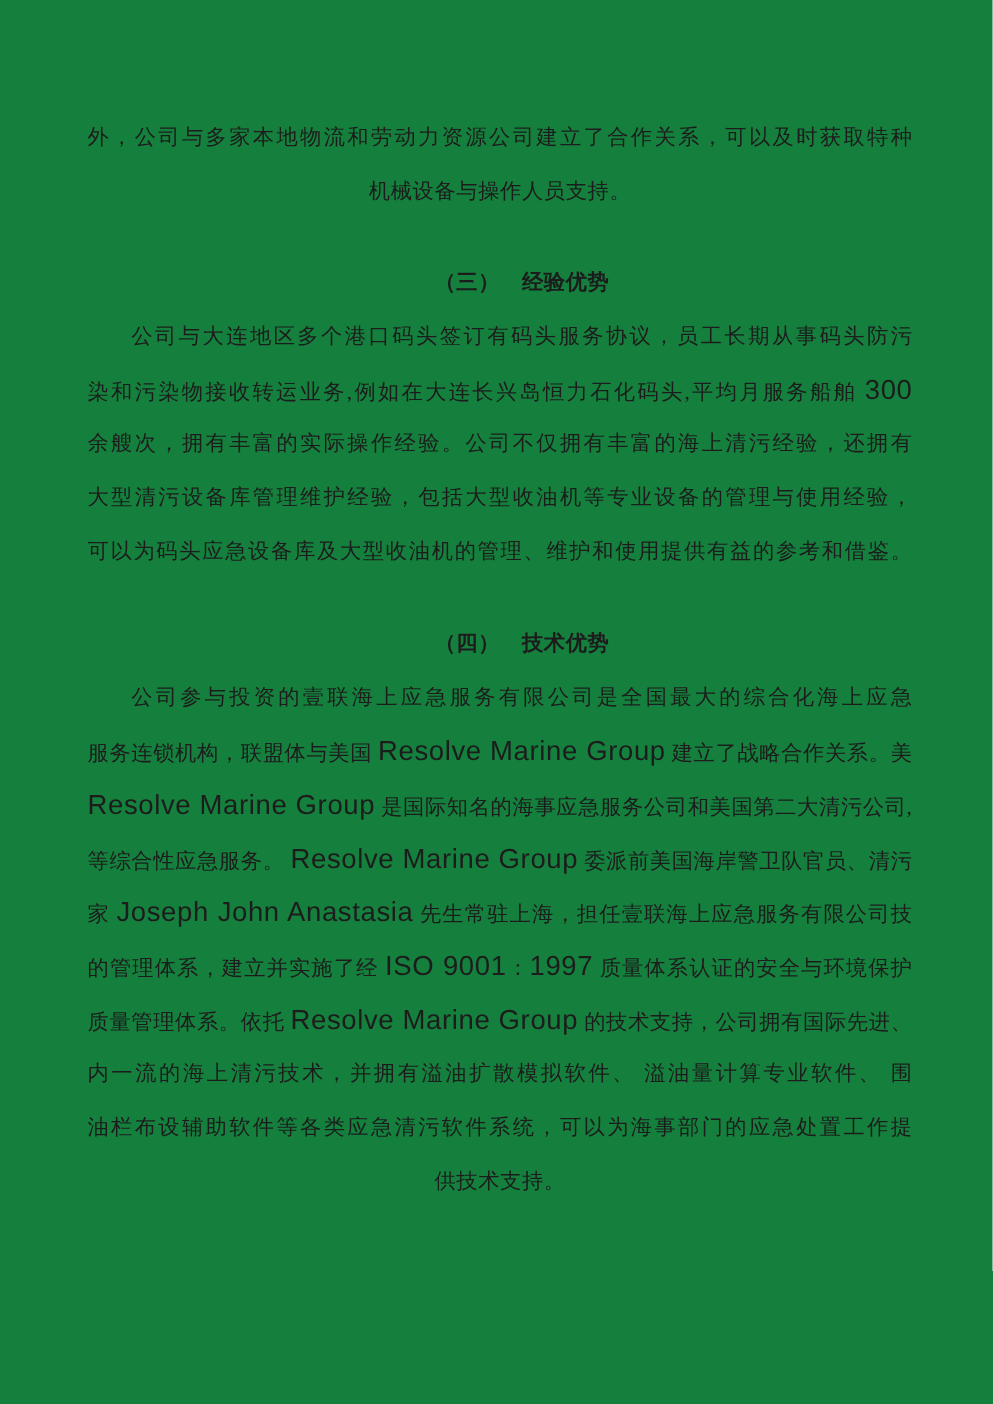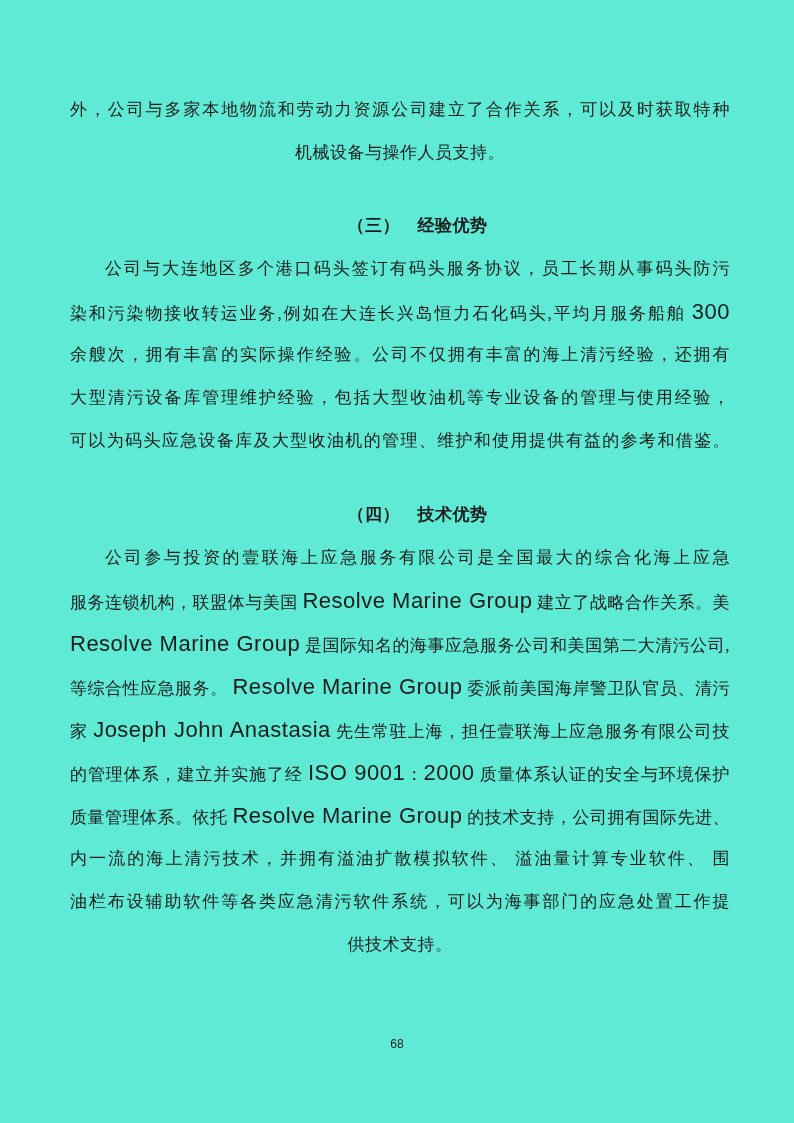--- a/index.html
+++ b/index.html
@@ -2,21 +2,21 @@
 <html><head>
 <meta charset="utf-8">
 <style>
   * { margin: 0; padding: 0; box-sizing: border-box; }
   html, body { background: #e9e9e9; }
   .page {
     position: relative;
     width: 794px;
     height: 1123px;
     margin: 0 auto;
-    background: #5eead4;
+    background: #15803d;
     color: #1c1c1c;
     font-family: "Liberation Serif", "DejaVu Serif", serif;
     overflow: hidden;
   }
   .doc-body {
     position: absolute;
     top: 88px;
     left: 70px;
     width: 660px;
   }
@@ -68,22 +68,19 @@
       <div class="line just">染和污染物接收转运业务,例如在大连长兴岛恒力石化码头,平均月服务船舶 <span class="latin">300</span></div>
       <div class="line just">余艘次，拥有丰富的实际操作经验。公司不仅拥有丰富的海上清污经验，还拥有</div>
       <div class="line just">大型清污设备库管理维护经验，包括大型收油机等专业设备的管理与使用经验，</div>
       <div class="line just">可以为码头应急设备库及大型收油机的管理、维护和使用提供有益的参考和借鉴。</div>
       <div class="line heading gap-large">（四）　技术优势</div>
       <div class="line just indent">公司参与投资的壹联海上应急服务有限公司是全国最大的综合化海上应急</div>
       <div class="line just">服务连锁机构，联盟体与美国 <span class="latin">Resolve Marine Group</span> 建立了战略合作关系。美国</div>
       <div class="line just"><span class="latin">Resolve Marine Group</span> 是国际知名的海事应急服务公司和美国第二大清污公司,为</div>
       <div class="line just">等综合性应急服务。 <span class="latin">Resolve Marine Group</span> 委派前美国海岸警卫队官员、清污专</div>
       <div class="line just">家 <span class="latin">Joseph John Anastasia</span> 先生常驻上海，担任壹联海上应急服务有限公司技术经</div>
-      <div class="line just">的管理体系，建立并实施了经 <span class="latin">ISO 9001</span>：<span class="latin">2000</span> 质量体系认证的安全与环境保护</div>
+      <div class="line just">的管理体系，建立并实施了经 <span class="latin">ISO 9001</span>：<span class="latin">1997</span> 质量体系认证的安全与环境保护</div>
       <div class="line just">质量管理体系。依托 <span class="latin">Resolve Marine Group</span> 的技术支持，公司拥有国际先进、国</div>
       <div class="line just">内一流的海上清污技术，并拥有溢油扩散模拟软件、 溢油量计算专业软件、 围</div>
       <div class="line just">油栏布设辅助软件等各类应急清污软件系统，可以为海事部门的应急处置工作提</div>
       <div class="line">供技术支持。</div>
     </div>
-  <div class="page-footer">
-    <span class="page-number">68</span>
-  </div>
 </div>
 
 </body></html>

